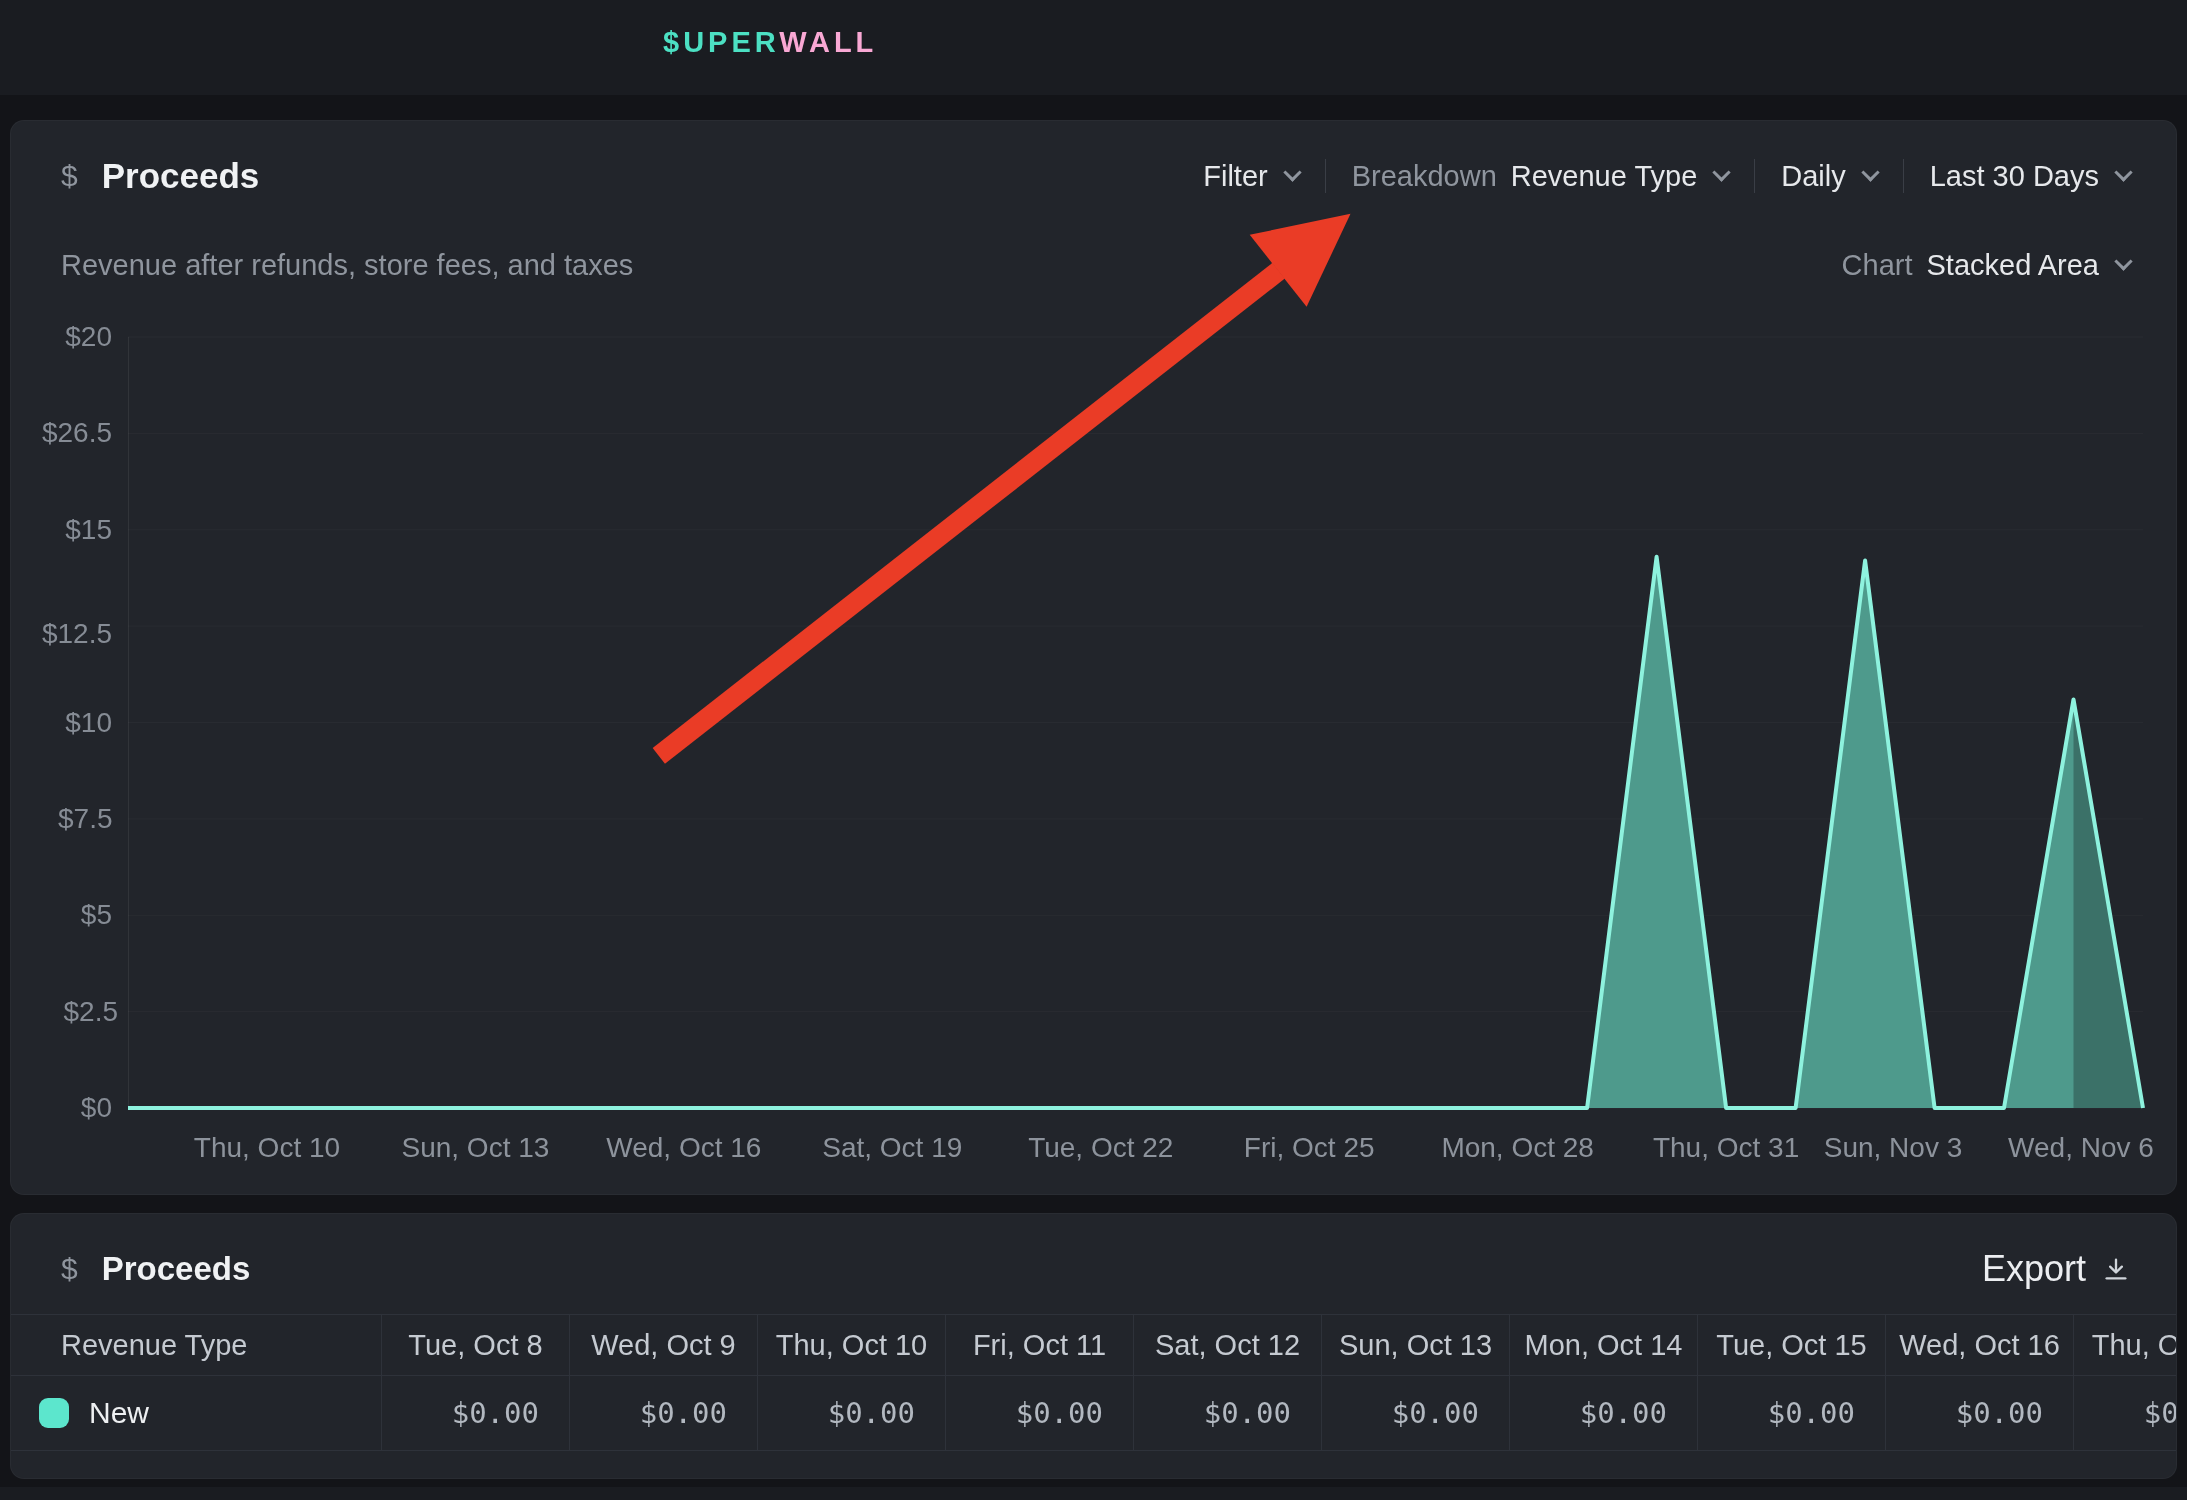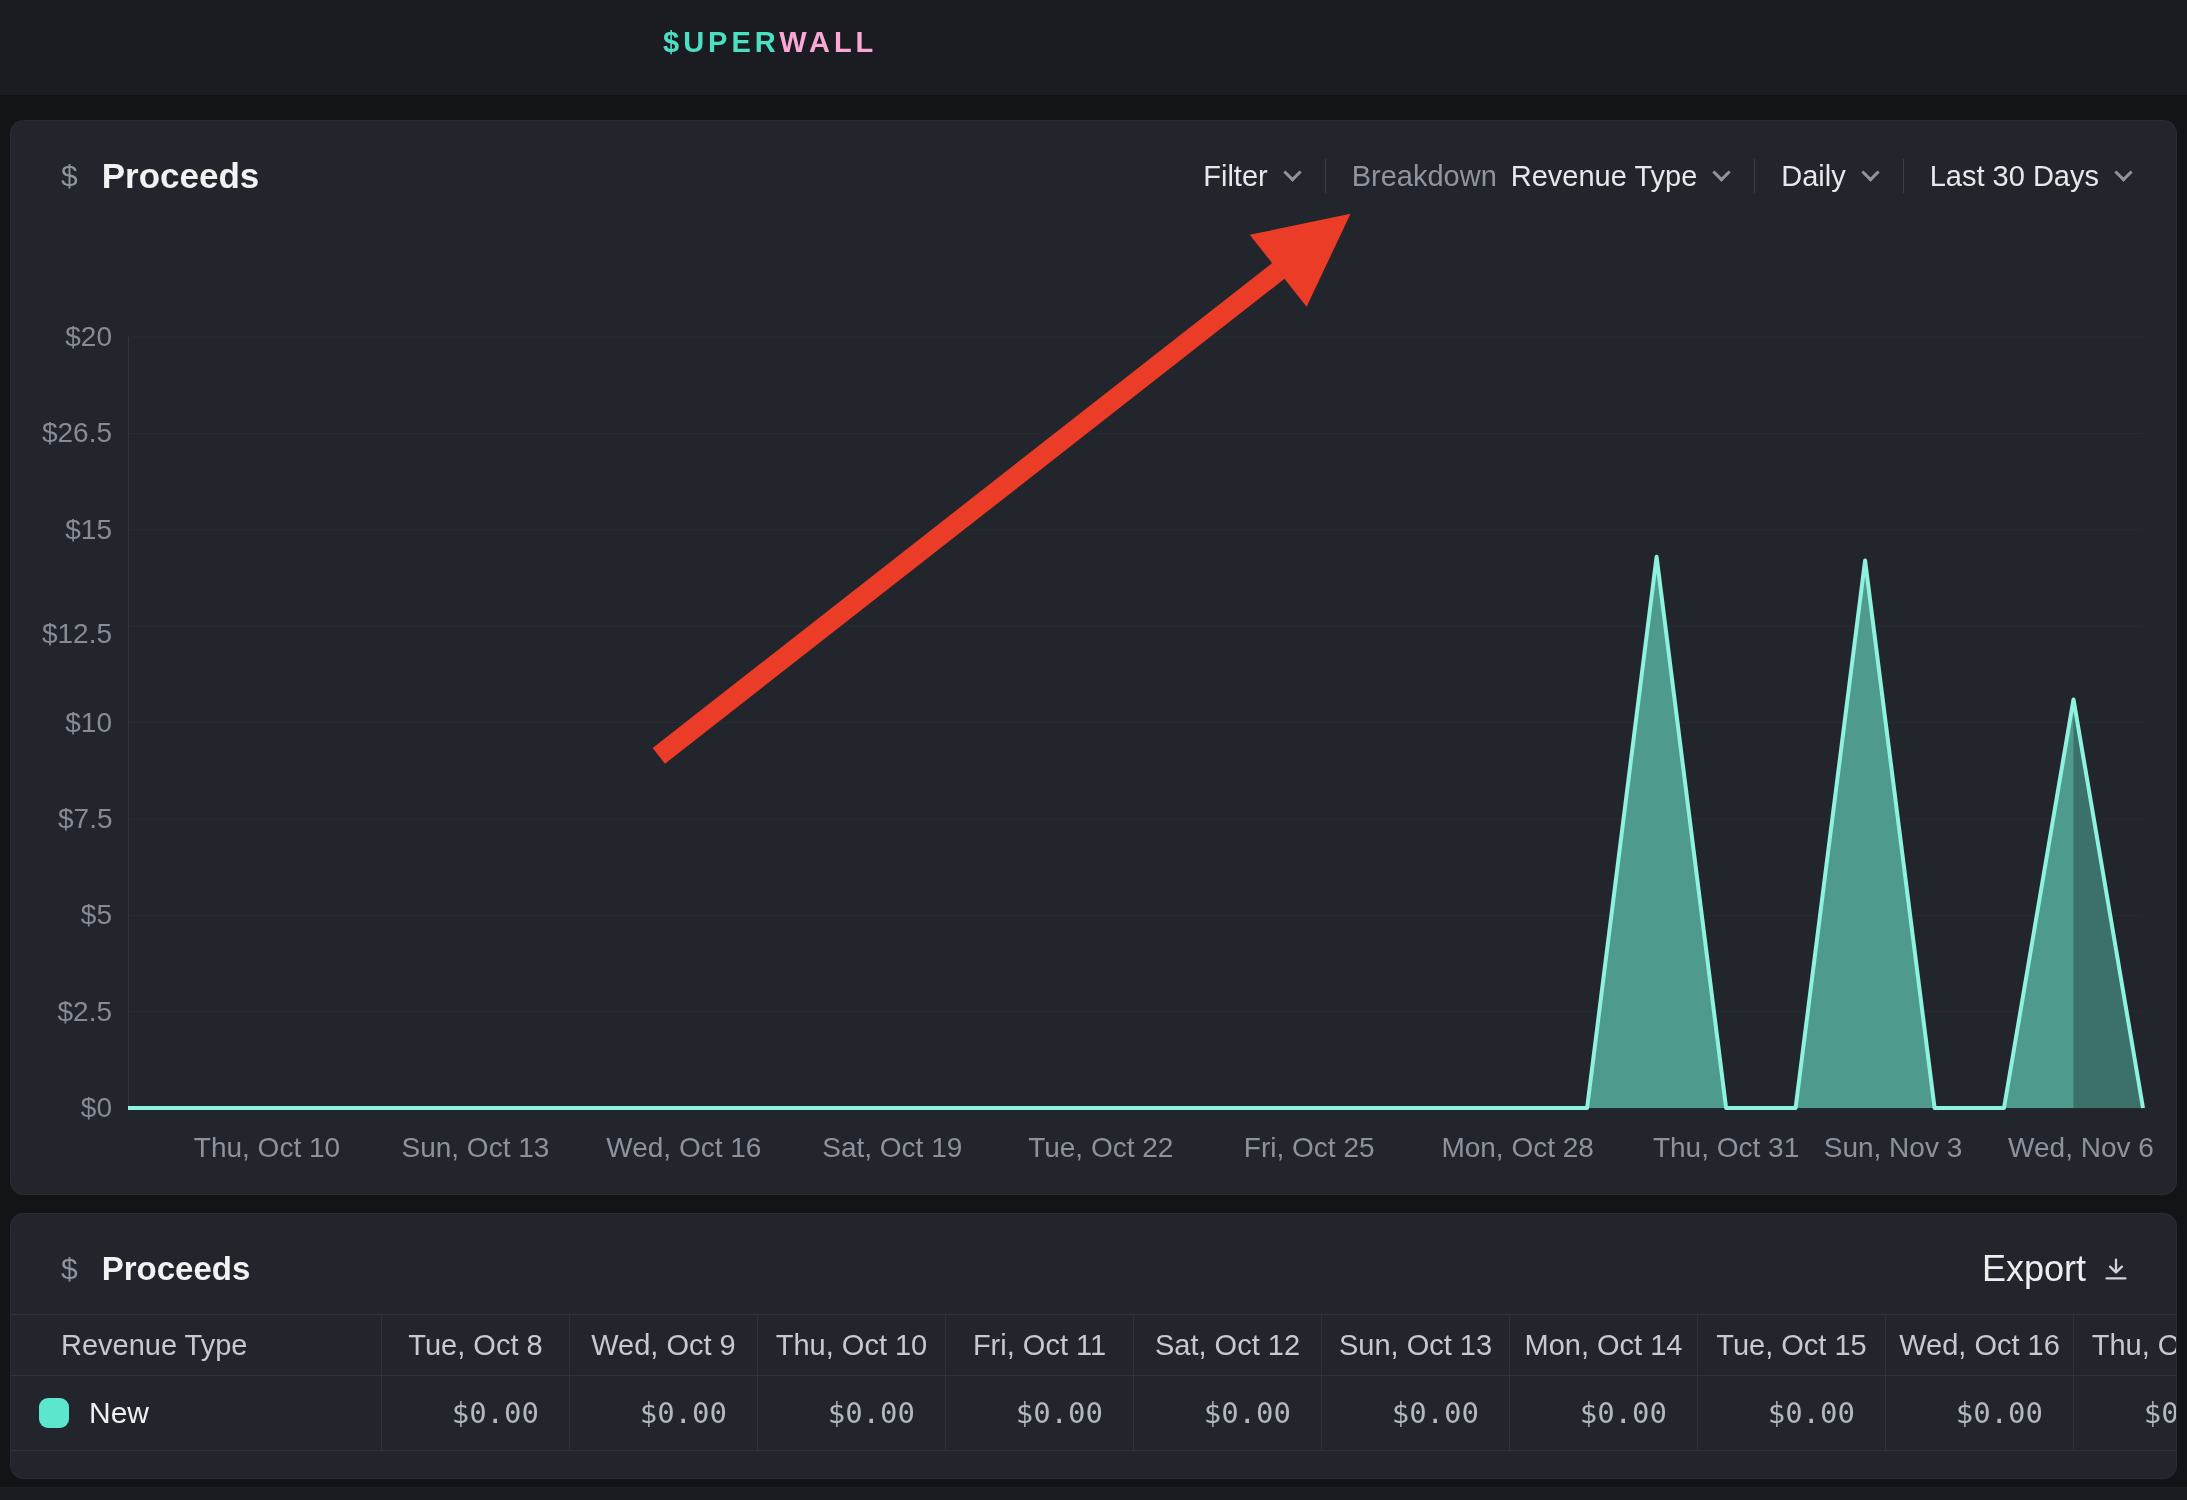--- a/index.html
+++ b/index.html
@@ -119,20 +119,28 @@
         <span class="chev"></span>
       </button>
       <div class="vdiv"></div>
       <button class="ctl">
         <span>Last 30 Days</span>
         <span class="chev"></span>
       </button>
     </div>
   </div>
 
+  <div class="sub-head">
+    <p class="subtitle">Revenue after refunds, store fees, and taxes</p>
+    <button class="ctl">
+      <span class="muted">Chart</span>
+      <span>Stacked Area</span>
+      <span class="chev"></span>
+    </button>
+  </div>
 
   <svg id="chart-svg" width="2015" height="771" style="left: 117px; top: 216px;">
       <line x1="0" y1="0.0" x2="2015" y2="0.0" stroke="rgba(255,255,255,0.03)" stroke-width="1"></line>
       <line x1="0" y1="96.4" x2="2015" y2="96.4" stroke="rgba(255,255,255,0.03)" stroke-width="1"></line>
       <line x1="0" y1="192.8" x2="2015" y2="192.8" stroke="rgba(255,255,255,0.03)" stroke-width="1"></line>
       <line x1="0" y1="289.1" x2="2015" y2="289.1" stroke="rgba(255,255,255,0.03)" stroke-width="1"></line>
       <line x1="0" y1="385.5" x2="2015" y2="385.5" stroke="rgba(255,255,255,0.03)" stroke-width="1"></line>
       <line x1="0" y1="481.9" x2="2015" y2="481.9" stroke="rgba(255,255,255,0.03)" stroke-width="1"></line>
       <line x1="0" y1="578.3" x2="2015" y2="578.3" stroke="rgba(255,255,255,0.03)" stroke-width="1"></line>
       <line x1="0" y1="674.6" x2="2015" y2="674.6" stroke="rgba(255,255,255,0.03)" stroke-width="1"></line>
@@ -147,21 +155,21 @@
     <line x1="648" y1="636" x2="1269" y2="150" stroke="#ea3c26" stroke-width="20"></line>
     <polygon points="1341,93 1297,186 1240,114" fill="#ea3c26"></polygon>
   </svg>
 <div class="ylab" style="top: 200px;">$20</div>
     <div class="ylab" style="top: 296.375px;">$26.5</div>
     <div class="ylab" style="top: 392.75px;">$15</div>
     <div class="ylab" style="top: 489.125px; margin-top: 8px;">$12.5</div>
     <div class="ylab" style="top: 585.5px;">$10</div>
     <div class="ylab" style="top: 681.875px; padding-left: 47px;">$7.5</div>
     <div class="ylab" style="top: 778.25px;">$5</div>
-    <div class="ylab" style="top: 874.625px;">$2.5</div>
+    <div class="ylab" style="top: 874.625px; margin-left: 6px;">$2.5</div>
     <div class="ylab" style="top: 971px;">$0</div>
     <div class="xlab" style="left: 255.966px; top: 1011px;">Thu, Oct 10</div>
     <div class="xlab" style="left: 464.414px; top: 1011px;">Sun, Oct 13</div>
     <div class="xlab" style="left: 672.862px; top: 1011px;">Wed, Oct 16</div>
     <div class="xlab" style="left: 881.31px; top: 1011px;">Sat, Oct 19</div>
     <div class="xlab" style="left: 1089.76px; top: 1011px;">Tue, Oct 22</div>
     <div class="xlab" style="left: 1298.21px; top: 1011px;">Fri, Oct 25</div>
     <div class="xlab" style="left: 1506.66px; top: 1011px;">Mon, Oct 28</div>
     <div class="xlab" style="left: 1715.1px; top: 1011px;">Thu, Oct 31</div>
     <div class="xlab" style="left: 1882px; top: 1011px;">Sun, Nov 3</div>

